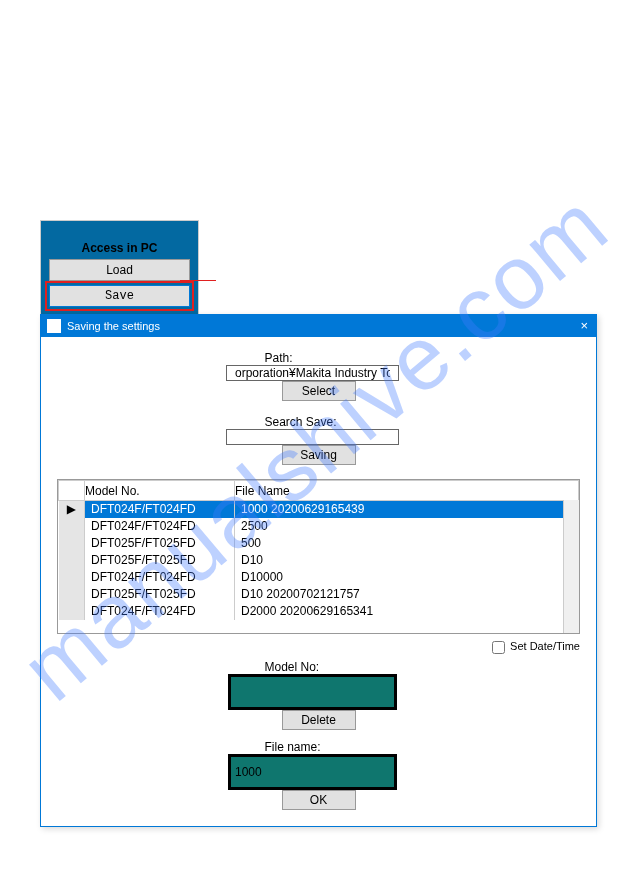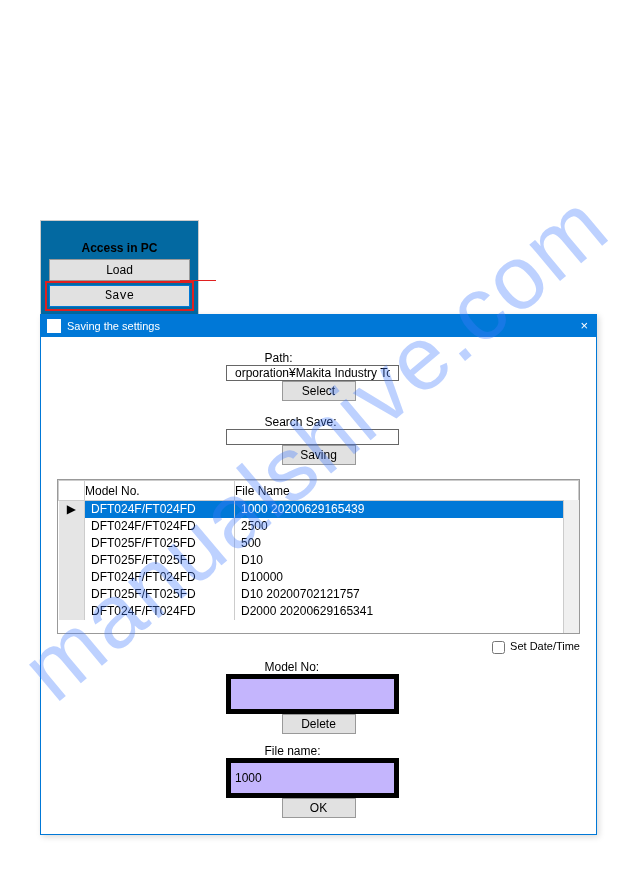--- a/index.html
+++ b/index.html
@@ -182,25 +182,25 @@
     margin-bottom: 6px;
   }
   .chk {
     vertical-align: middle;
     margin-right: 2px;
   }
   .bottom-rows .row { margin-bottom: 10px; }
   .bottom-input {
     flex: 1;
     height: 20px;
-    border: 5px solid #000000;
+    border: 3px solid #000000;
     padding: 8px 4px;
     font-size: 12px;
     margin-right: 12px;
-    background: #c4b5fd;
+    background: #0f766e;
   }
 </style>
 </head>
 <body>
 
 <div class="watermark">manualshive.com</div>
 
 <div class="access-panel">
   <div class="access-title">Access in PC</div>
   <button class="btn">Load</button>

